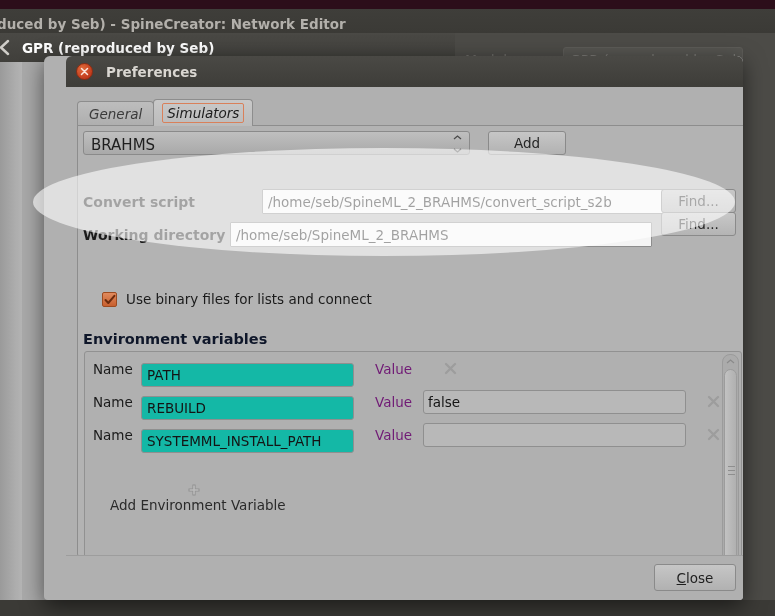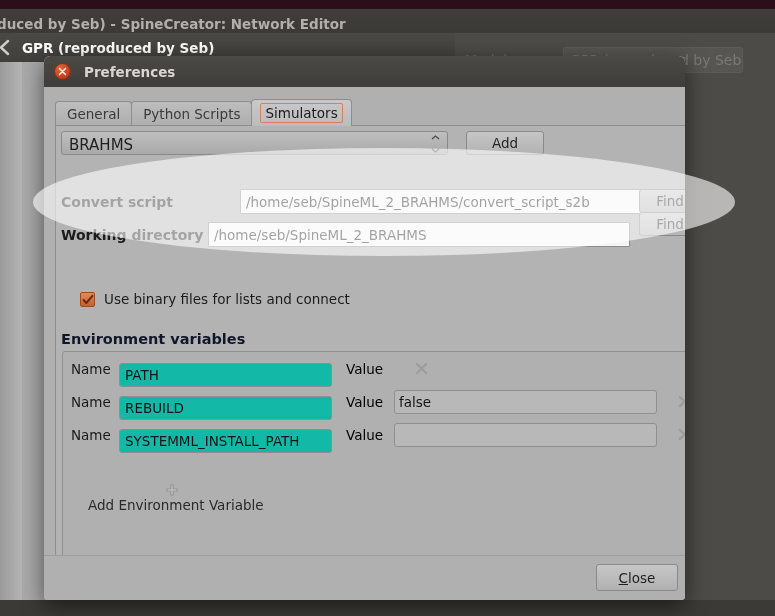--- a/index.html
+++ b/index.html
@@ -71,25 +71,26 @@
     background: linear-gradient(to right, #9a9a9a, #b5b5b5);
   }
   .bg-bottom-strip {
     position: absolute; left: 0; top: 600px; width: 775px; height: 16px;
     background: #3b3a36;
   }
 
   
   .dialog {
     position: absolute; left: 44px; top: 56px;
-    width: 641px; height: 544px;
+    width: 699px; height: 544px;
     background: #b0b0b0;
     border-radius: 6px 6px 4px 4px;
     box-shadow: 0 6px 22px rgba(0,0,0,0.55);
     overflow: hidden;
+    padding-left: 22px;
   }
   .dlg-titlebar {
     height: 31px; width: 100%;
     background: linear-gradient(to bottom, #4a4945 0%, #3e3d39 100%);
     border-radius: 6px 6px 0 0;
     display: flex; align-items: center;
     padding-left: 10px;
   }
   .close-btn {
     width: 17px; height: 17px; border-radius: 50%;
@@ -106,21 +107,21 @@
 
   .dlg-body {
     position: relative;
     height: 513px; width: 100%;
     background: #b0b0b0;
   }
 
   
   .tabbar {
     position: absolute; left: 11px; top: 12px;
-    display: flex; align-items: flex-end; height: 27px;
+    display: flex; align-items: flex-end; height: 27px; font-style: italic;
   }
   .tab {
     height: 25px;
     padding: 0 11px;
     display: flex; align-items: center; justify-content: center;
     font-size: 13.5px; color: #3b3b3b;
     background: linear-gradient(to bottom, #bdbdbd, #aeaeae);
     border: 1px solid #8d8d8d;
     border-bottom: none;
     border-radius: 4px 4px 0 0;
@@ -235,21 +236,21 @@
   }
   .env-lbl { font-size: 13.5px; color: #1b1b1b; width: 48px; }
   .env-name-input {
     width: 213px; height: 24px;
     background: #14b8a6;
     border: 1px solid #8f8f8f; border-radius: 3px;
     display: flex; align-items: center; padding-left: 5px;
     font-size: 13.5px; color: #141414; cursor: text;
     overflow: hidden; white-space: nowrap; margin-top: 12px;
   }
-  .env-lbl2 { font-size: 13.5px; color: #000000; width: 48px; margin-left: 14px; }
+  .env-lbl2 { font-size: 13.5px; color: #701a75; width: 48px; margin-left: 21px; }
   .env-value-input {
     width: 263px; height: 24px;
     background: #b8b8b8;
     border: 1px solid #8f8f8f; border-radius: 3px;
     display: flex; align-items: center; padding-left: 4px;
     font-size: 13.5px; color: #141414; cursor: text;
     overflow: hidden; white-space: nowrap;
   }
   .env-del { margin-left: 20px; width: 15px; height: 15px; cursor: pointer; opacity: .55; }
 
@@ -369,23 +370,20 @@
         </svg>
       </div>
       <div class="dlg-title">Preferences</div>
     </div>
 
     <div class="dlg-body">
 
       <div class="tabbar">
         <div class="tab">
           <span>General</span>
-        </div>
-        <div class="tab">
-          <span>Python Scripts</span>
         </div>
         <div class="tab active">
           <span class="tab-focus">Simulators</span>
         </div>
       </div>
 
       <div class="tabpanel">
 
         <div class="combo-row">
           <div class="combo">

